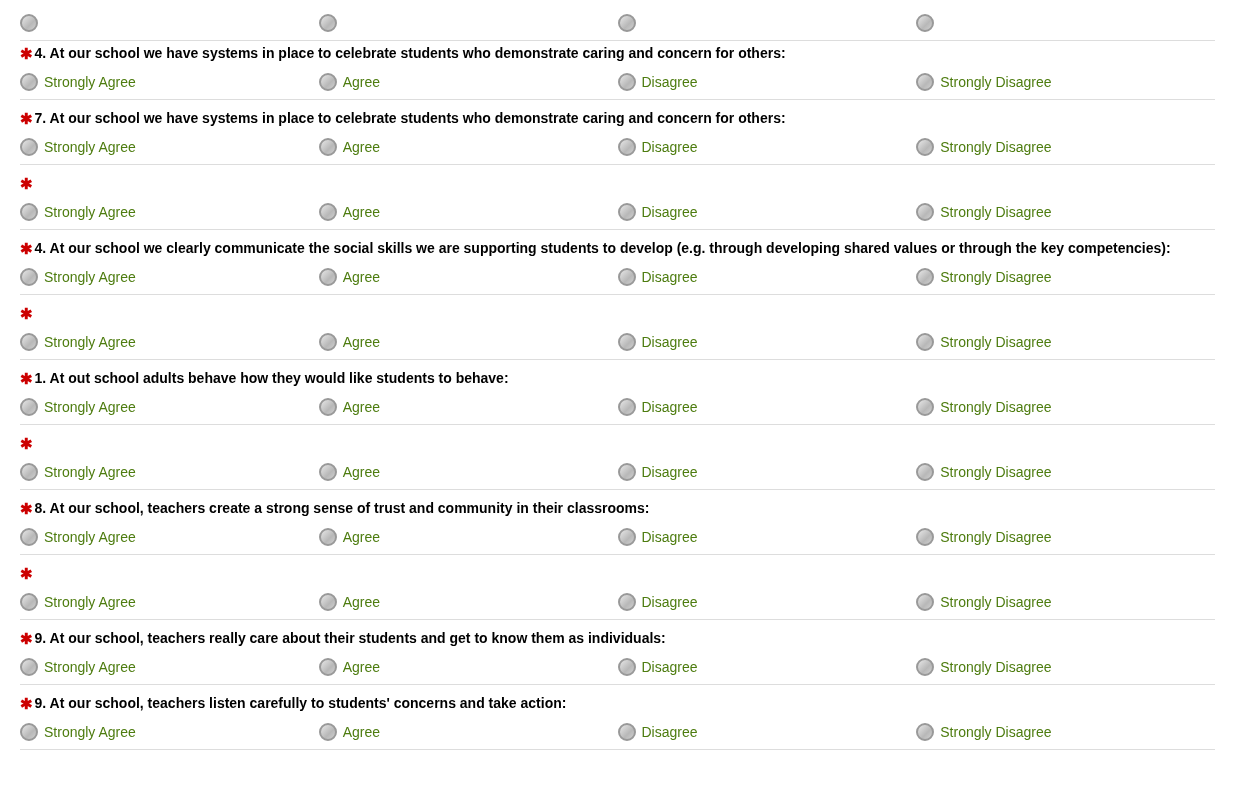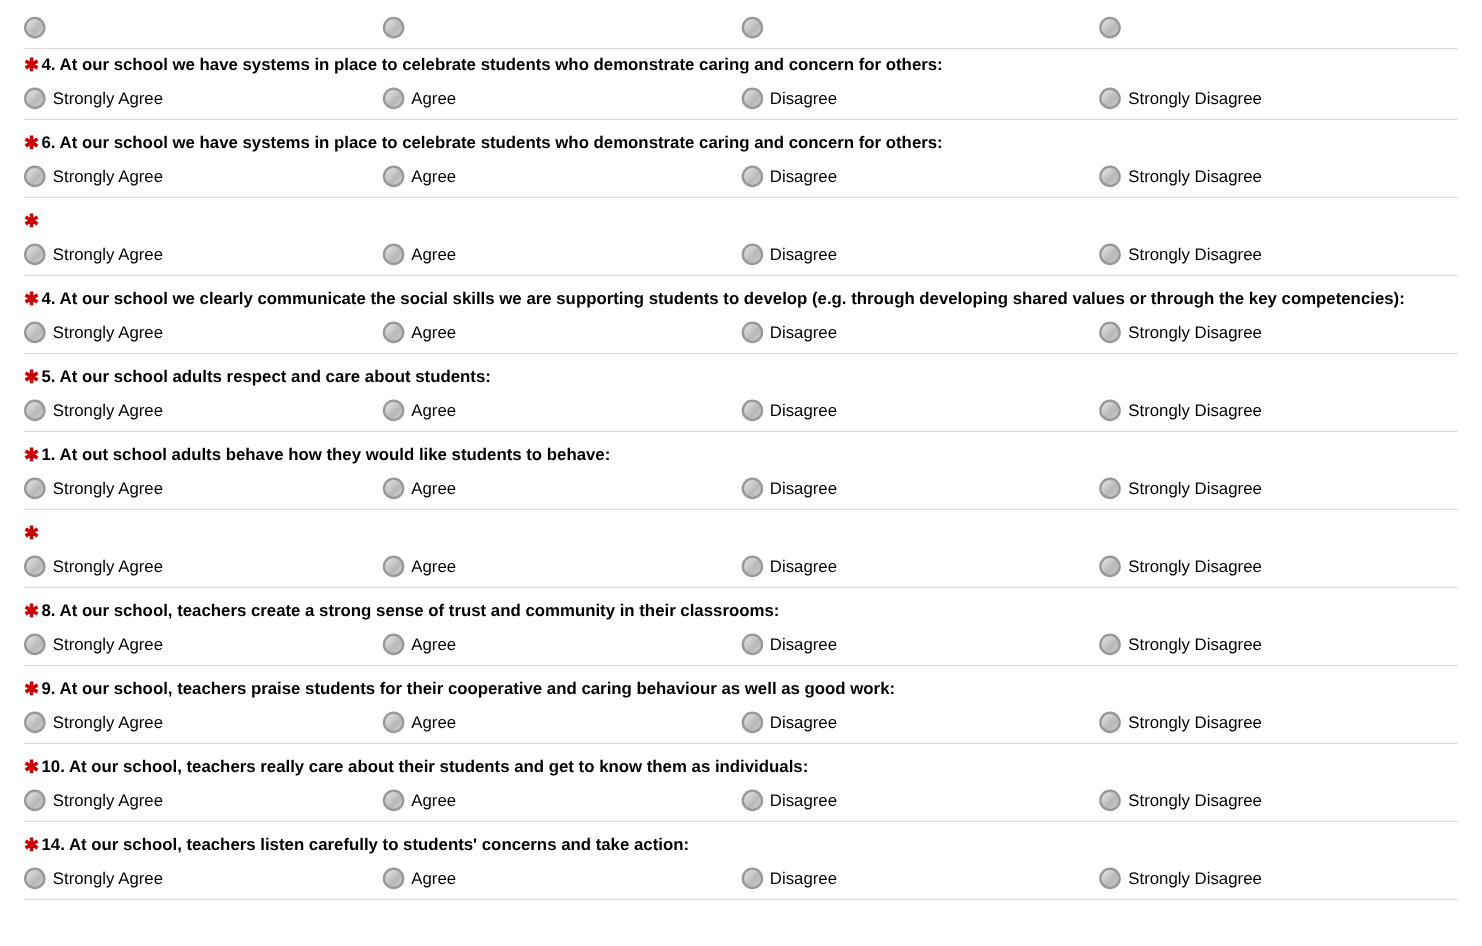--- a/index.html
+++ b/index.html
@@ -62,21 +62,21 @@
       border: 2px solid #999;
       background: linear-gradient(135deg, #e8e8e8 0%, #b8b8b8 60%, #d0d0d0 100%);
       margin-right: 6px;
       flex-shrink: 0;
       display: inline-block;
       position: relative;
     }
 
     .option-label {
       font-size: 14px;
-      color: #000000;
+      color: #4d7c0f;
       text-align: right;
     }
 
     .divider {
       border: none;
       border-top: 1px solid #ddd;
       margin: 4px 0;
     }
   </style>
 </head>
@@ -127,21 +127,21 @@
           <div class="option">
             <span class="radio-btn"></span>
             <span class="option-label">Strongly Disagree</span>
           </div>
         </div>
         <hr class="divider">
       </div>
       <div class="question-block">
         <div class="question-label">
           <span class="asterisk">✱</span>
-          <span>6. At our school we have systems in place to celebrate students who demonstrate caring and concern for others:</span>
+          <span>7. At our school we have systems in place to celebrate students who demonstrate caring and concern for others:</span>
         </div>
         <div class="options-row">
           <div class="option">
             <span class="radio-btn"></span>
             <span class="option-label">Strongly Agree</span>
           </div>
           <div class="option">
             <span class="radio-btn"></span>
             <span class="option-label">Agree</span>
           </div>
@@ -201,21 +201,20 @@
           <div class="option">
             <span class="radio-btn"></span>
             <span class="option-label">Strongly Disagree</span>
           </div>
         </div>
         <hr class="divider">
       </div>
       <div class="question-block">
         <div class="question-label">
           <span class="asterisk">✱</span>
-          <span>5. At our school adults respect and care about students:</span>
         </div>
         <div class="options-row">
           <div class="option">
             <span class="radio-btn"></span>
             <span class="option-label">Strongly Agree</span>
           </div>
           <div class="option">
             <span class="radio-btn"></span>
             <span class="option-label">Agree</span>
           </div>
@@ -300,71 +299,70 @@
           <div class="option">
             <span class="radio-btn"></span>
             <span class="option-label">Strongly Disagree</span>
           </div>
         </div>
         <hr class="divider">
       </div>
       <div class="question-block">
         <div class="question-label">
           <span class="asterisk">✱</span>
-          <span>9. At our school, teachers praise students for their cooperative and caring behaviour as well as good work:</span>
-        </div>
-        <div class="options-row">
-          <div class="option">
-            <span class="radio-btn"></span>
-            <span class="option-label">Strongly Agree</span>
-          </div>
-          <div class="option">
-            <span class="radio-btn"></span>
-            <span class="option-label">Agree</span>
-          </div>
-          <div class="option">
-            <span class="radio-btn"></span>
-            <span class="option-label">Disagree</span>
-          </div>
-          <div class="option">
-            <span class="radio-btn"></span>
-            <span class="option-label">Strongly Disagree</span>
-          </div>
-        </div>
-        <hr class="divider">
-      </div>
-      <div class="question-block">
-        <div class="question-label">
-          <span class="asterisk">✱</span>
-          <span>10. At our school, teachers really care about their students and get to know them as individuals:</span>
-        </div>
-        <div class="options-row">
-          <div class="option">
-            <span class="radio-btn"></span>
-            <span class="option-label">Strongly Agree</span>
-          </div>
-          <div class="option">
-            <span class="radio-btn"></span>
-            <span class="option-label">Agree</span>
-          </div>
-          <div class="option">
-            <span class="radio-btn"></span>
-            <span class="option-label">Disagree</span>
-          </div>
-          <div class="option">
-            <span class="radio-btn"></span>
-            <span class="option-label">Strongly Disagree</span>
-          </div>
-        </div>
-        <hr class="divider">
-      </div>
-      <div class="question-block">
-        <div class="question-label">
-          <span class="asterisk">✱</span>
-          <span>14. At our school, teachers listen carefully to students' concerns and take action:</span>
+        </div>
+        <div class="options-row">
+          <div class="option">
+            <span class="radio-btn"></span>
+            <span class="option-label">Strongly Agree</span>
+          </div>
+          <div class="option">
+            <span class="radio-btn"></span>
+            <span class="option-label">Agree</span>
+          </div>
+          <div class="option">
+            <span class="radio-btn"></span>
+            <span class="option-label">Disagree</span>
+          </div>
+          <div class="option">
+            <span class="radio-btn"></span>
+            <span class="option-label">Strongly Disagree</span>
+          </div>
+        </div>
+        <hr class="divider">
+      </div>
+      <div class="question-block">
+        <div class="question-label">
+          <span class="asterisk">✱</span>
+          <span>9. At our school, teachers really care about their students and get to know them as individuals:</span>
+        </div>
+        <div class="options-row">
+          <div class="option">
+            <span class="radio-btn"></span>
+            <span class="option-label">Strongly Agree</span>
+          </div>
+          <div class="option">
+            <span class="radio-btn"></span>
+            <span class="option-label">Agree</span>
+          </div>
+          <div class="option">
+            <span class="radio-btn"></span>
+            <span class="option-label">Disagree</span>
+          </div>
+          <div class="option">
+            <span class="radio-btn"></span>
+            <span class="option-label">Strongly Disagree</span>
+          </div>
+        </div>
+        <hr class="divider">
+      </div>
+      <div class="question-block">
+        <div class="question-label">
+          <span class="asterisk">✱</span>
+          <span>9. At our school, teachers listen carefully to students' concerns and take action:</span>
         </div>
         <div class="options-row">
           <div class="option">
             <span class="radio-btn"></span>
             <span class="option-label">Strongly Agree</span>
           </div>
           <div class="option">
             <span class="radio-btn"></span>
             <span class="option-label">Agree</span>
           </div>

